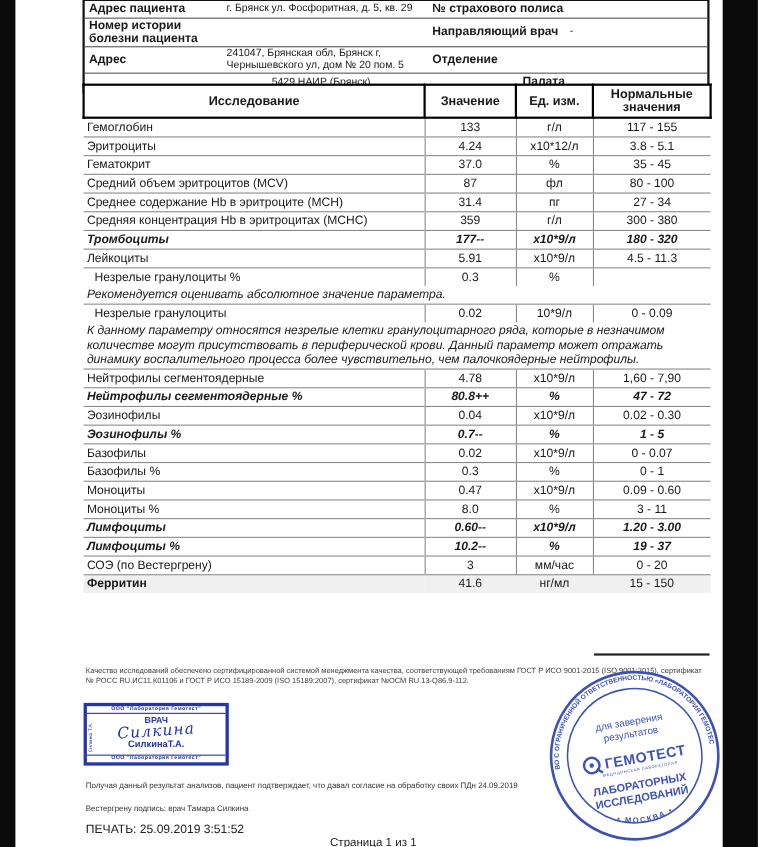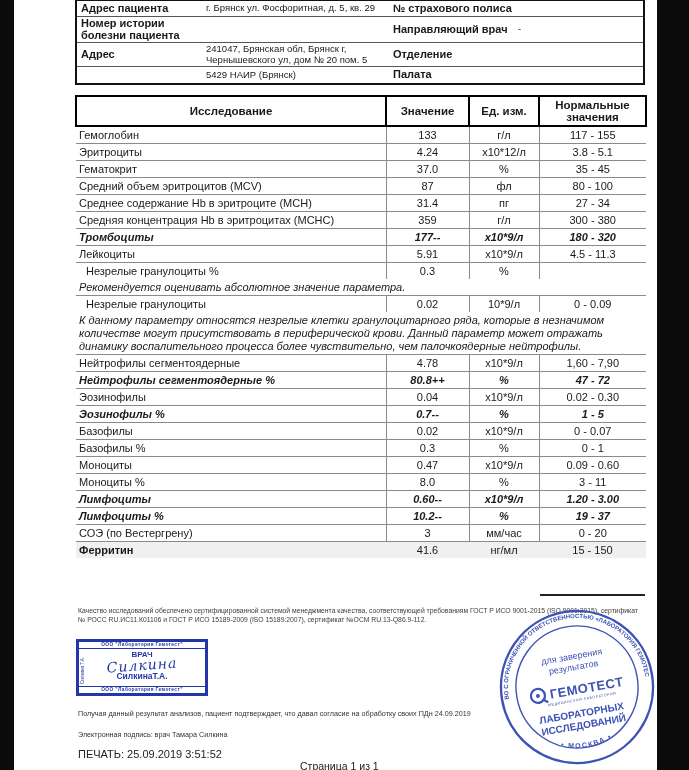--- a/index.html
+++ b/index.html
@@ -6,28 +6,28 @@
   html,body { background:#fff; }
   body { font-family:"Liberation Sans", sans-serif; color:#1a1a1a; }
   .screen { position:relative; width:689px; height:770px; background:#fff; overflow:hidden;text-decoration:underline; }
   .bar { position:absolute; top:0; height:770px; background:#0b0b0b; }
   .bar-left { left:0; width:14px; }
   .bar-right { left:657px; width:32px; }
 
   
   .patient-box { position:absolute; left:75px; top:0; width:570px; border:2px solid #111; border-top-width:1px; background:#fff; }
   .ph-row { display:grid; grid-template-columns:127px 185px 127px 1fr; border-bottom:1px solid #555; align-items:center; min-height:16px; }
-  .ph-row:last-child { border-bottom:none; }
+  .ph-row:last-child { border-bottom:none;gap:41px; }
   .ph-label, .ph-label2 { font-weight:bold; font-size:11px; padding:1px 2px 1px 4px; line-height:11.5px; }
   .ph-value, .ph-value2 { font-size:9.5px; padding:1px 2px; line-height:10.5px; }
   .ph-row:nth-child(2){ min-height:23px; }
   .ph-row:nth-child(3){ min-height:21px; }
 
   
-  .results-wrap { position:absolute; left:75px; top:95px; width:570px; }
+  .results-wrap { position:absolute; left:75px; top:76px; width:570px; }
   table.results { border-collapse:collapse; width:570px; table-layout:fixed; }
   table.results thead th { border:2px solid #000; font-weight:bold; font-size:11.5px; padding:2px 1px; line-height:12px; background:#fff; }
   tr.section-row td { background:var(--section-bg,#ebebeb); font-weight:bold; font-size:11.5px; line-height:13px; padding:2px 4px; border-bottom:1px solid #888; }
   table.results tbody td { font-size:11px; line-height:13px; padding:1.5px 3px; border-top:1px solid #8a8a8a; }
   table.results tbody tr:first-child td { border-top:none; }
   td.val, td.unit, td.rng { text-align:center; }
   td.val, td.unit, td.rng { border-left:1px solid #8a8a8a; }
   tr.note-row td { border-top:none !important; font-style:italic; font-size:10.5px; line-height:12.5px; padding:0 4px 2px 5px; }
   tr.flag td { font-weight:bold; font-style:italic; }
   tr.boldname td.name { font-weight:bold; }
@@ -284,16 +284,16 @@
         <circle cx="40" cy="82" r="2" fill="#3d52b5" stroke="none"></circle>
       </g>
       <text x="52" y="87" fill="#3d52b5" stroke="none" font-size="13" font-weight="bold" letter-spacing="0.5" font-family="Liberation Sans, sans-serif">ГЕМОТЕСТ</text>
       <text x="83" y="94" text-anchor="middle" fill="#3d52b5" stroke="none" font-size="3.6" letter-spacing="0.6" font-family="Liberation Sans, sans-serif">МЕДИЦИНСКАЯ ЛАБОРАТОРИЯ</text>
       <text x="80" y="110" text-anchor="middle" fill="#3d52b5" stroke="none" font-size="10" font-weight="bold" font-family="Liberation Sans, sans-serif">ЛАБОРАТОРНЫХ</text>
       <text x="80" y="122" text-anchor="middle" fill="#3d52b5" stroke="none" font-size="10" font-weight="bold" font-family="Liberation Sans, sans-serif">ИССЛЕДОВАНИЙ</text>
     </g>
   </svg>
 
   <div class="consent-text">Получая данный результат анализов, пациент подтверждает, что давал согласие на обработку своих ПДн 24.09.2019</div>
-  <div class="esign-text">Электронная подпись: врач Тамара Силкина</div>
+  <div class="esign-text">Вестергрену подпись: врач Тамара Силкина</div>
   <div class="print-line">ПЕЧАТЬ: 25.09.2019 3:51:52</div>
   <div class="page-num">Страница 1 из 1</div>
 </div>
 
 </body></html>

